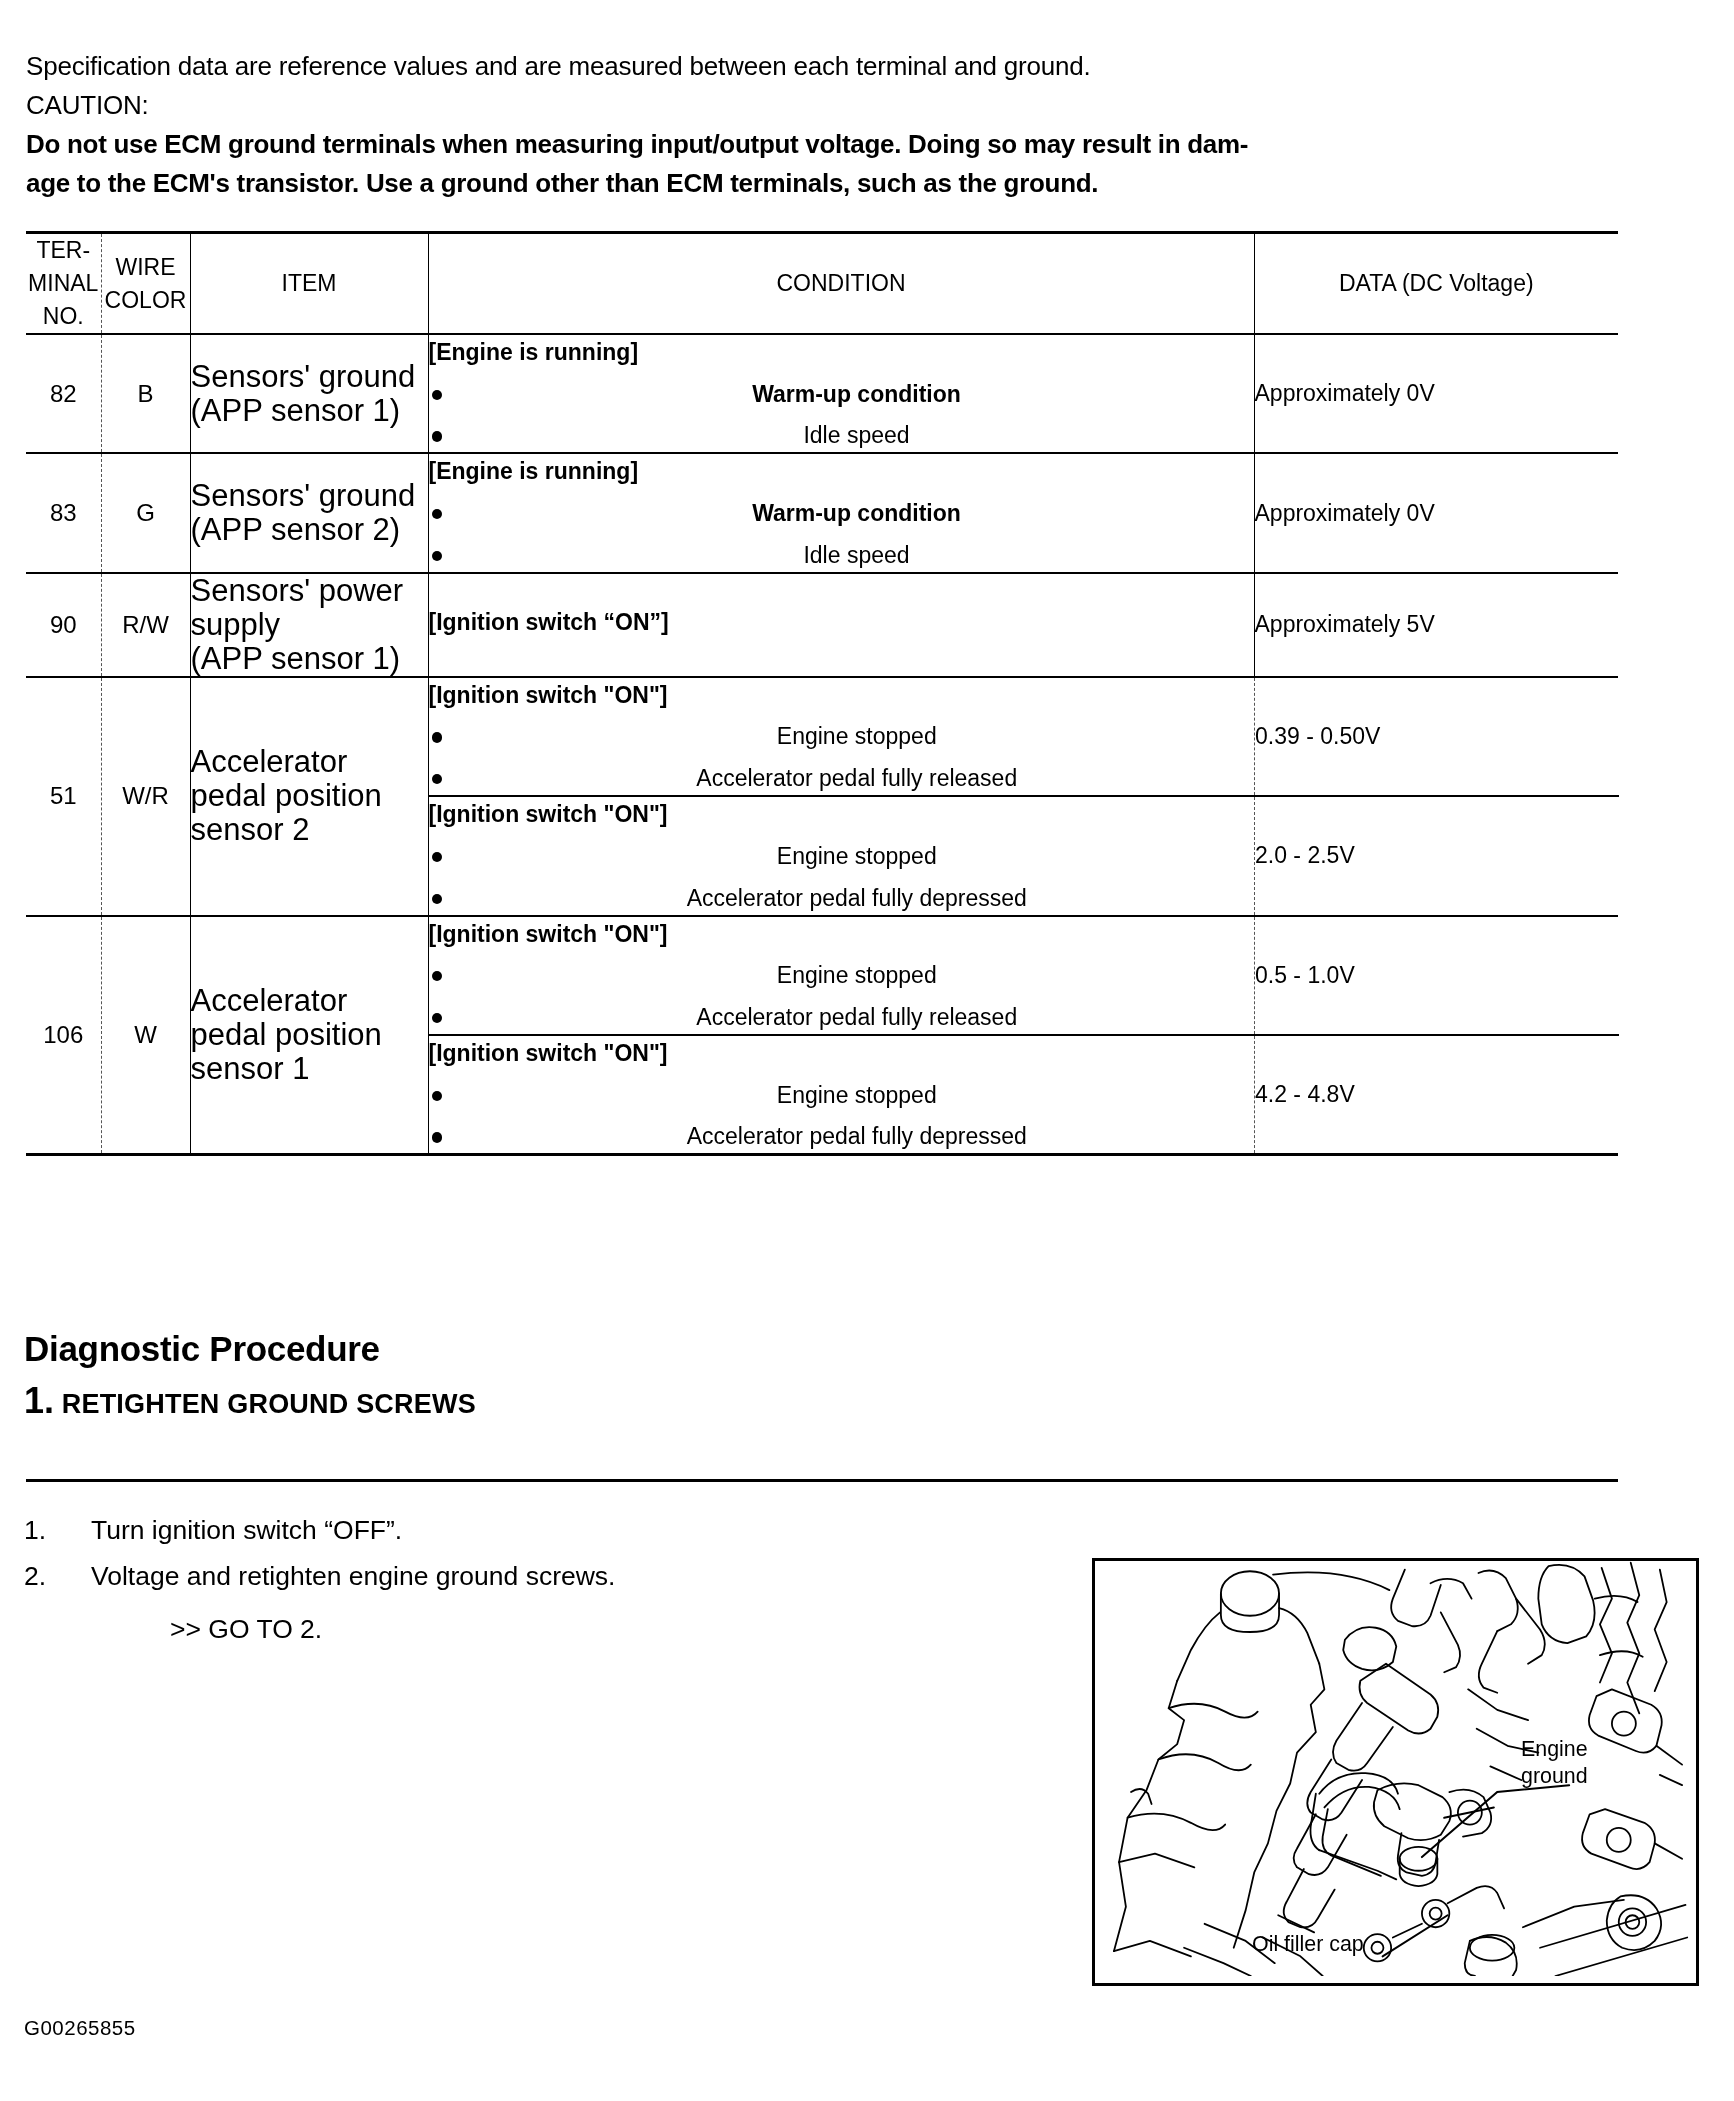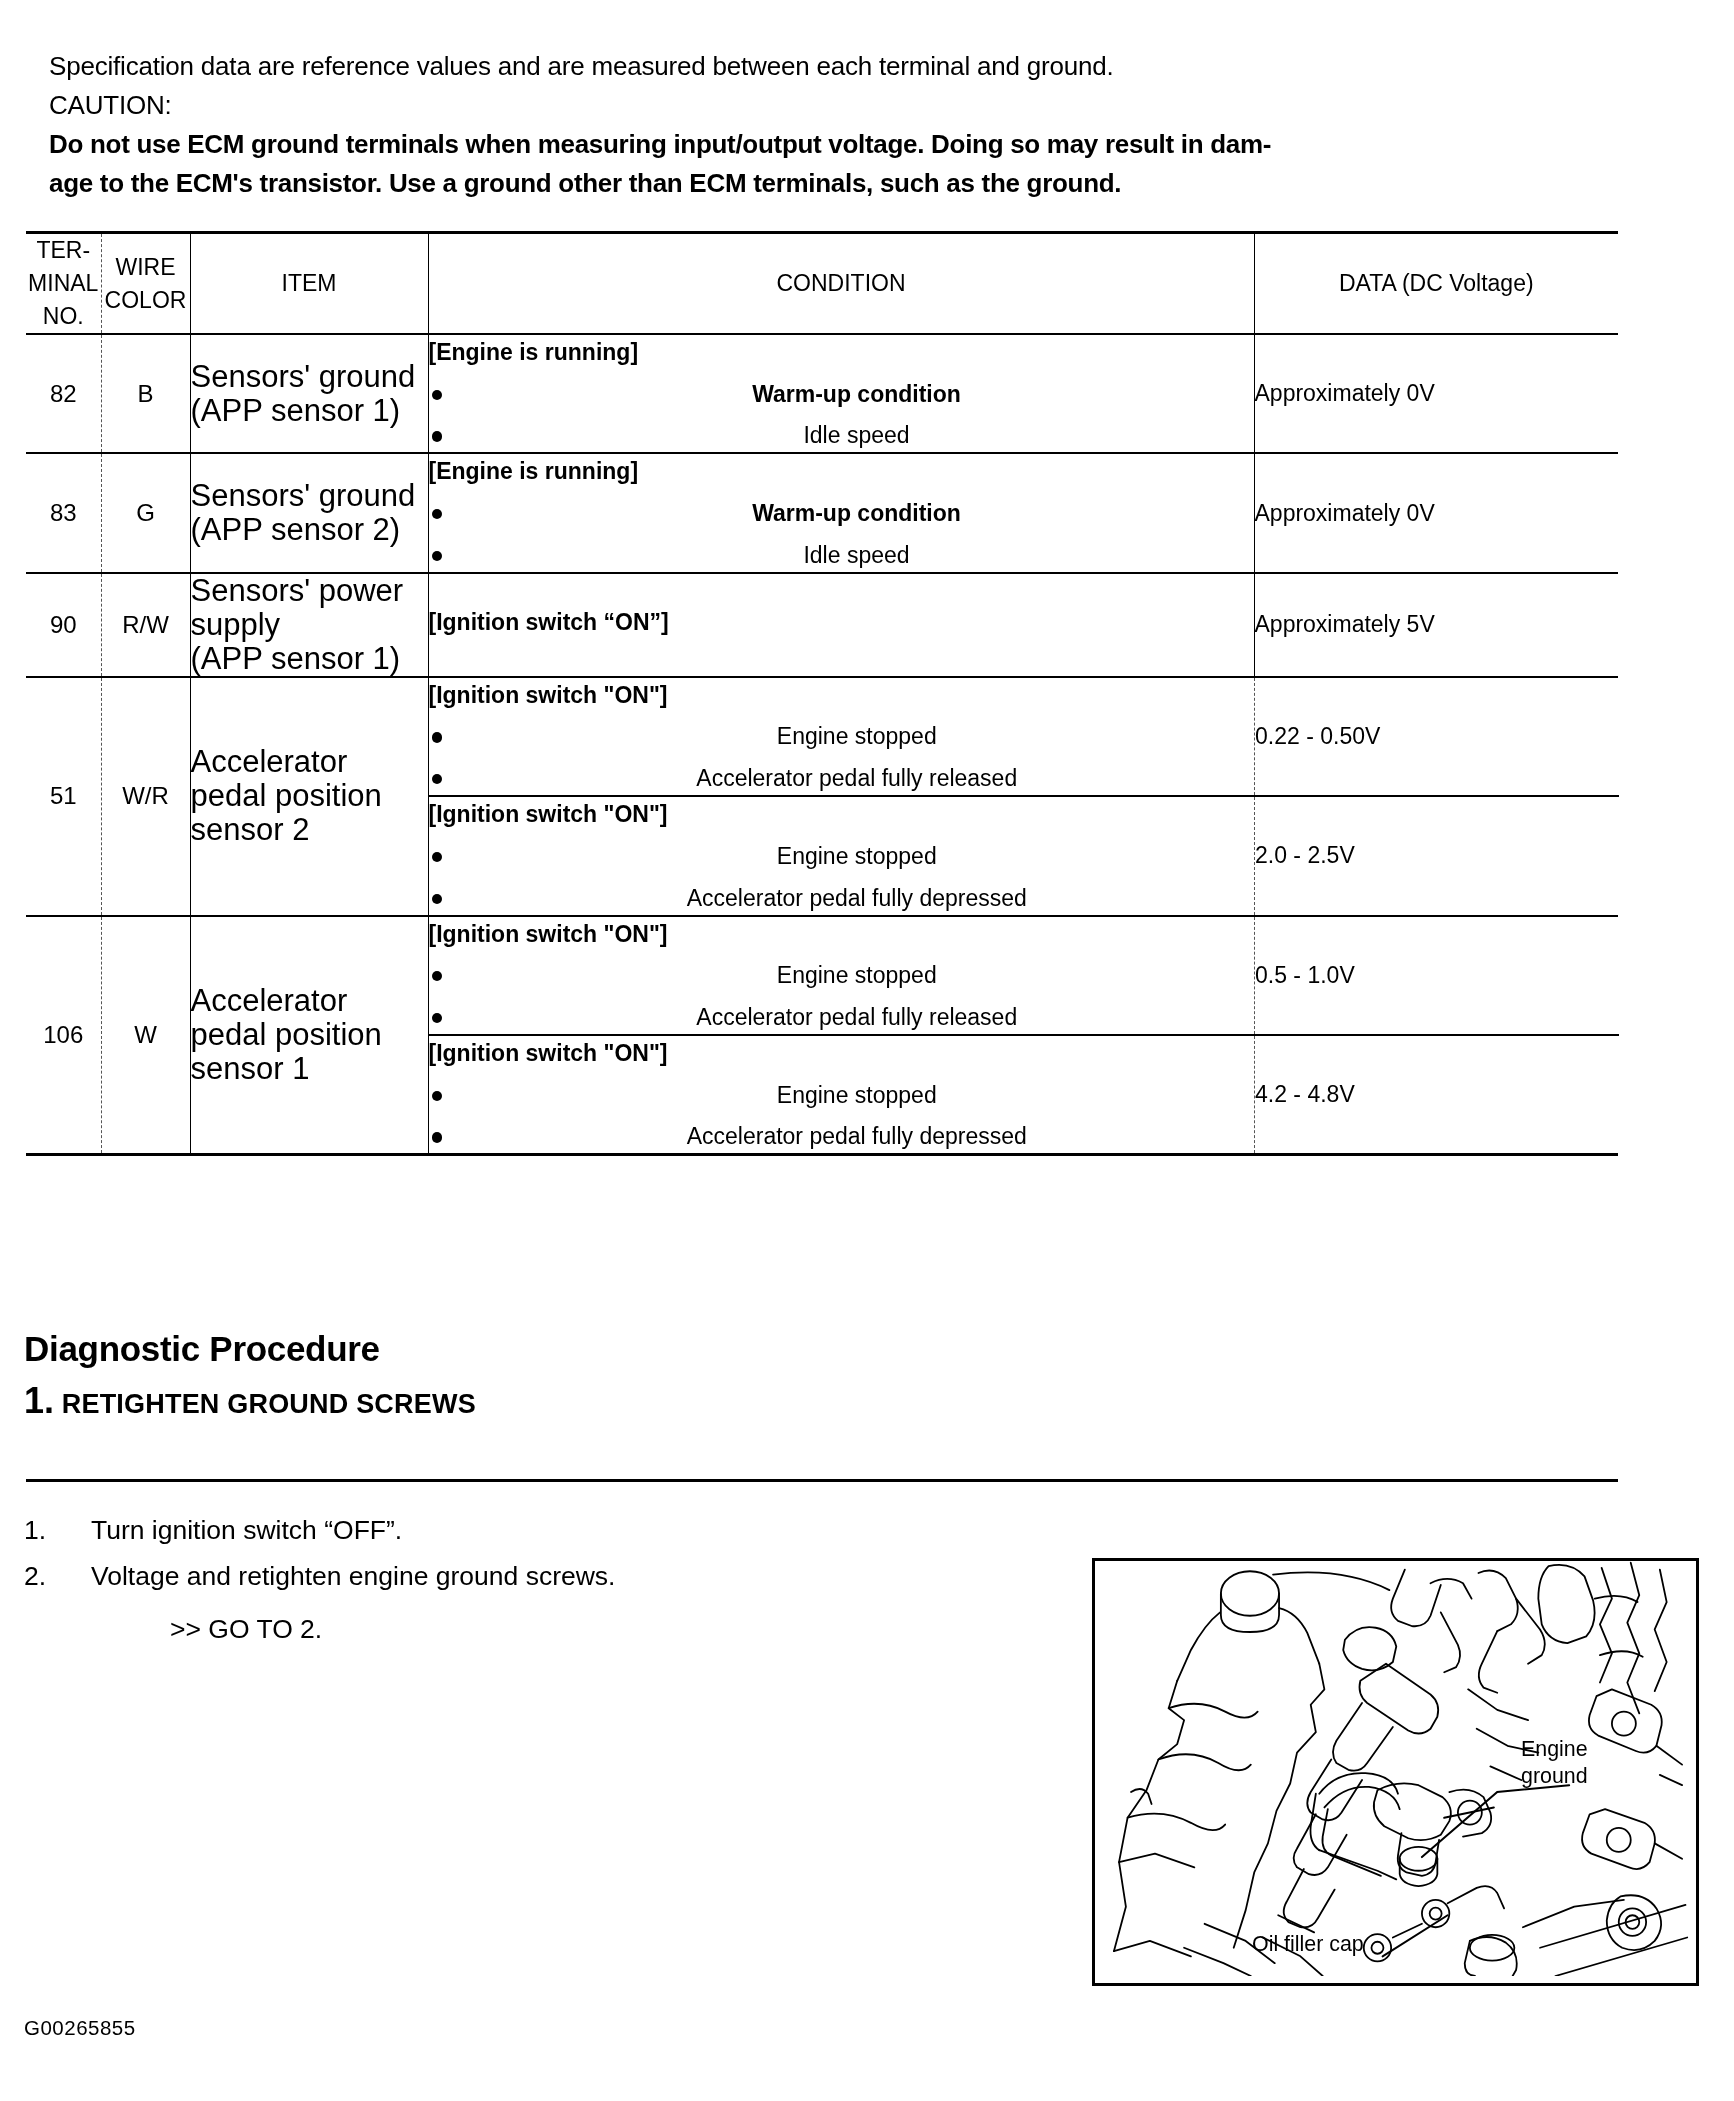--- a/index.html
+++ b/index.html
@@ -15,21 +15,20 @@
     color: #000000;
     overflow: hidden;
   }
 
   
   .intro {
     position: absolute;
     left: 26px;
     top: 47px;
     width: 1678px;
-    margin-left: 23px;
   }
   .intro-line {
     font-size: 26px;
     line-height: 39px;
     letter-spacing: -0.2px;
     white-space: nowrap;
   }
   .caution-label {
     font-size: 26px;
     font-weight: normal;
@@ -294,21 +293,21 @@
             </colgroup>
           <tbody>
               <tr class="sub-sep">
             <td class="cell-cond">
               <span class="cond-head">[Ignition switch "ON"]</span>
               <ul class="cond-list">
                 <li>Engine stopped</li>
                 <li>Accelerator pedal fully released</li>
               </ul>
             </td>
-            <td class="cell-data vline-dash">0.22 - 0.50V</td>
+            <td class="cell-data vline-dash">0.39 - 0.50V</td>
           </tr>
           <tr>
             <td class="cell-cond">
               <span class="cond-head">[Ignition switch "ON"]</span>
               <ul class="cond-list">
                 <li>Engine stopped</li>
                 <li>Accelerator pedal fully depressed</li>
               </ul>
             </td>
             <td class="cell-data vline-dash">2.0 - 2.5V</td>

